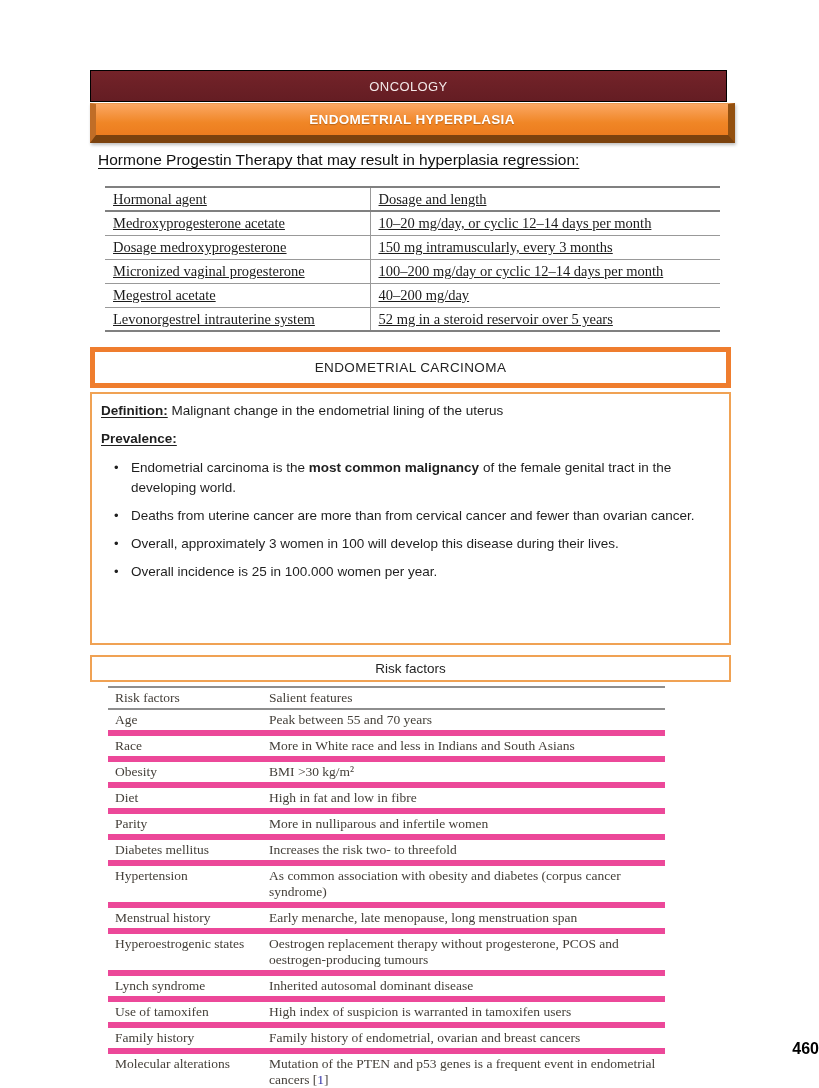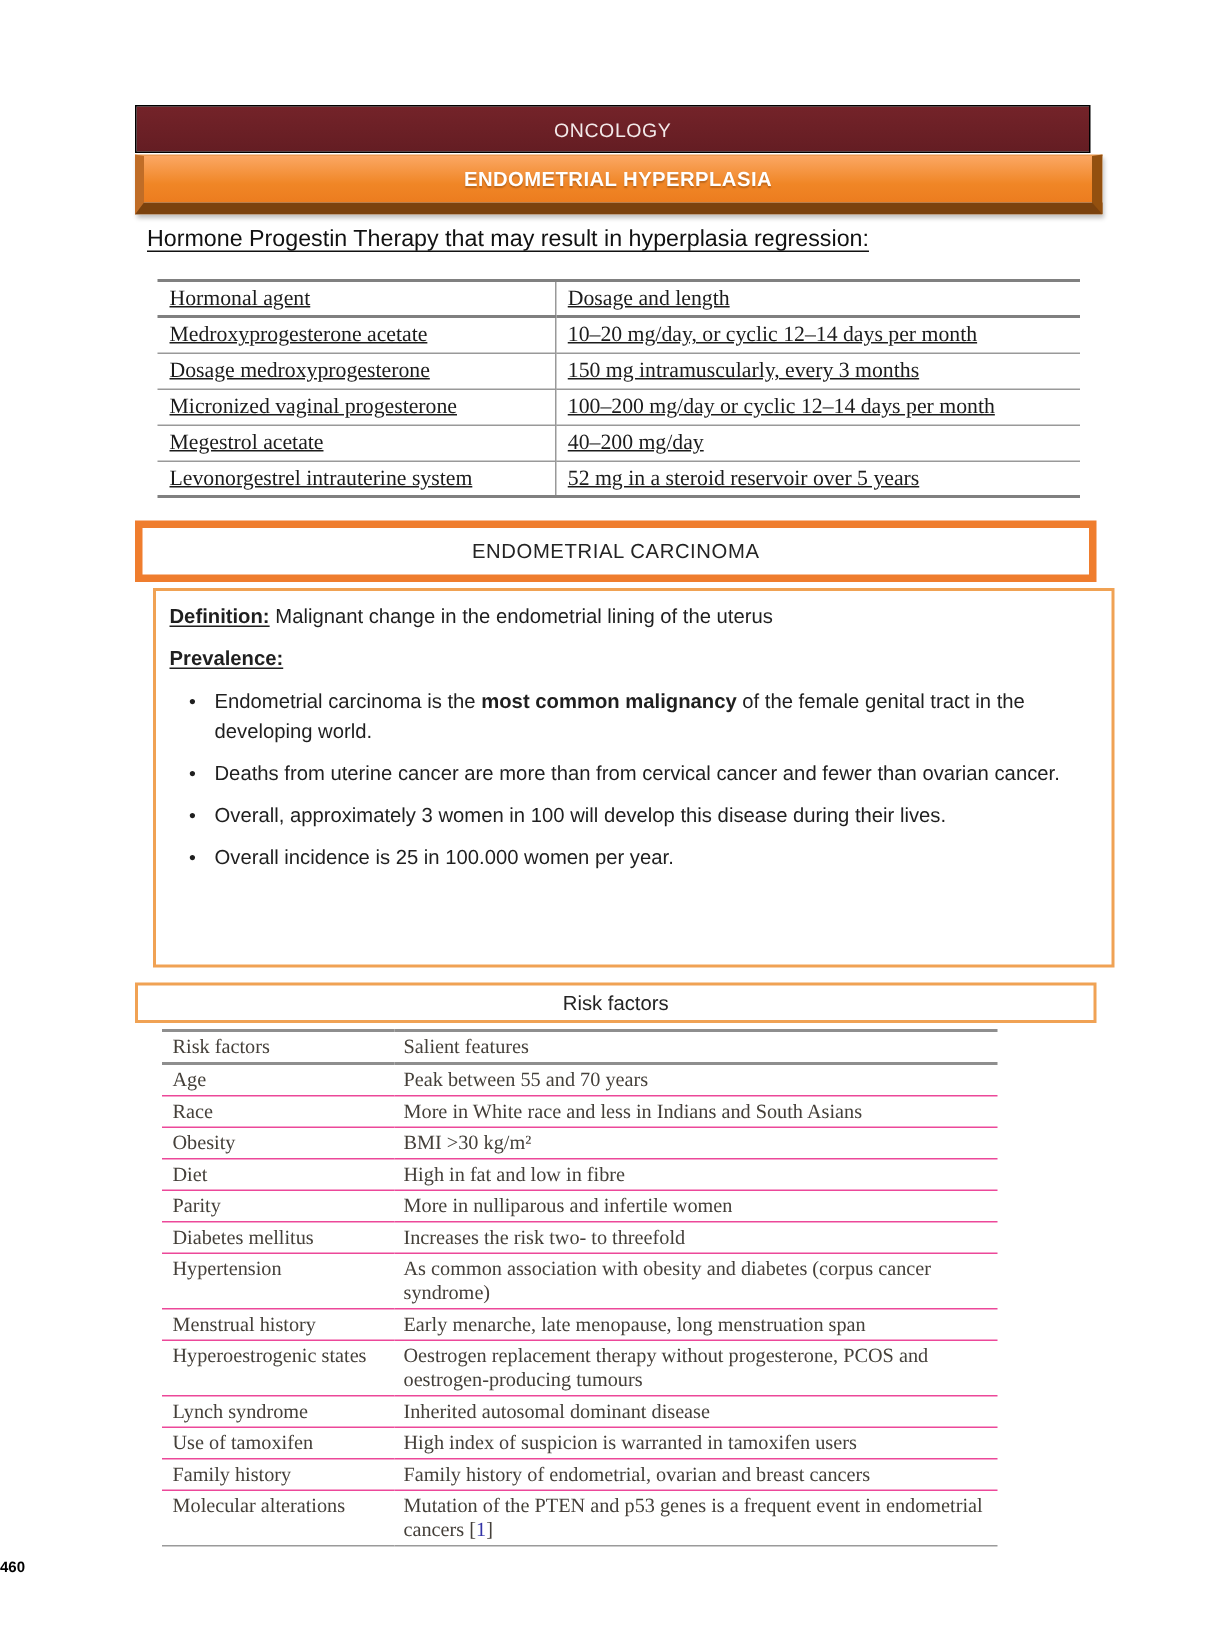--- a/index.html
+++ b/index.html
@@ -54,21 +54,21 @@
     position:absolute; left:90px; top:347px; width:641px; height:41px;
     border:5px solid #ef7d2e; background:#ffffff;
     display:flex; align-items:center; justify-content:center;
     font-size:13.5px; letter-spacing:0.4px; color:#242424;
   }
 
   
   .def-box {
     position:absolute; left:90px; top:392px; width:641px; height:253px;
     border:2px solid #f0a254; background:#ffffff;
-    padding:7px 10px 0 9px; font-size:13.5px; line-height:20px; color:#1f1f1f;margin-left:12px;
+    padding:7px 10px 0 9px; font-size:13.5px; line-height:20px; color:#1f1f1f;
   }
   .bold-underline { font-weight:bold; text-decoration:underline; text-underline-offset:2px; }
   .def-line { margin-bottom:8px; }
   .prev-line { margin-bottom:9px; }
   .bullets { list-style:none; margin-left:30px; margin-right:10px; }
   .bullets li { position:relative; margin-bottom:8px; }
   .bullets li::before {
     content:"\2022"; position:absolute; left:-17px; top:0;
     font-size:13px; color:#1f1f1f;
   }
@@ -81,30 +81,30 @@
     font-size:13.5px; color:#242424;
   }
 
   
   .t2 {
     position:absolute; left:108px; top:686px; width:557px;
     border-collapse:collapse; table-layout:fixed;
     font-family:"Liberation Serif", serif; font-size:13.5px; color:#45403a;
     border-top:2px solid #8e8e8e; border-bottom:1px solid #9a9a9a;
   }
-  .t2 td { padding:2px 6px 2px 6px; line-height:16px; border-bottom:1px solid #ec4899; vertical-align:top; }
+  .t2 td { padding:2px 6px 2px 6px; line-height:16px; border-bottom:6px solid #ec4899; vertical-align:top; }
   .t2 td.c1 { width:155px; padding-left:7px; }
   .t2 tr.hdr td { border-bottom:2px solid #8e8e8e; }
   .t2 tr:last-child td { border-bottom:none; }
   .ref-link { color:#3333a6; }
 
   
   .page-number {
     position:absolute; left:0; top:1040px; width:819px;
-    text-align:left; font-weight:bold; font-size:10px; color:#000;
+    text-align:right; font-weight:bold; font-size:16px; color:#000;
   }
 </style>
 </head>
 <body>
 
 <div class="page">
 
   <div class="banner-oncology">
     <span>ONCOLOGY</span>
   </div>

